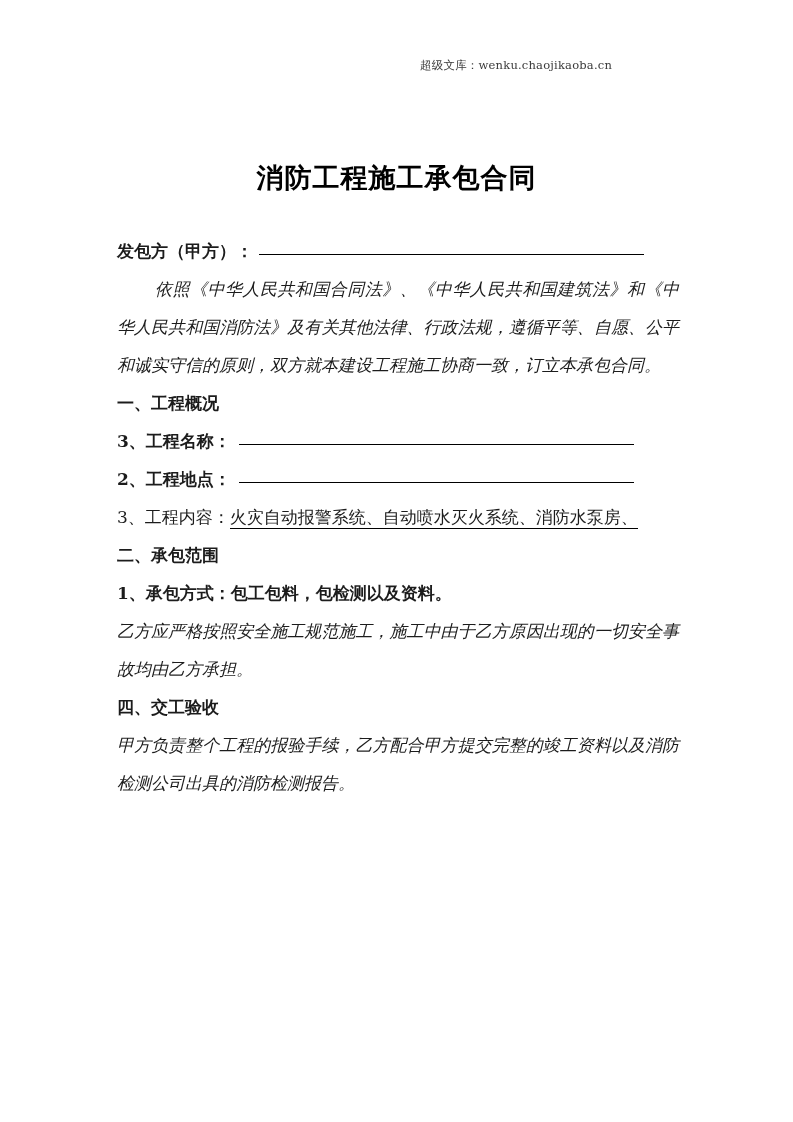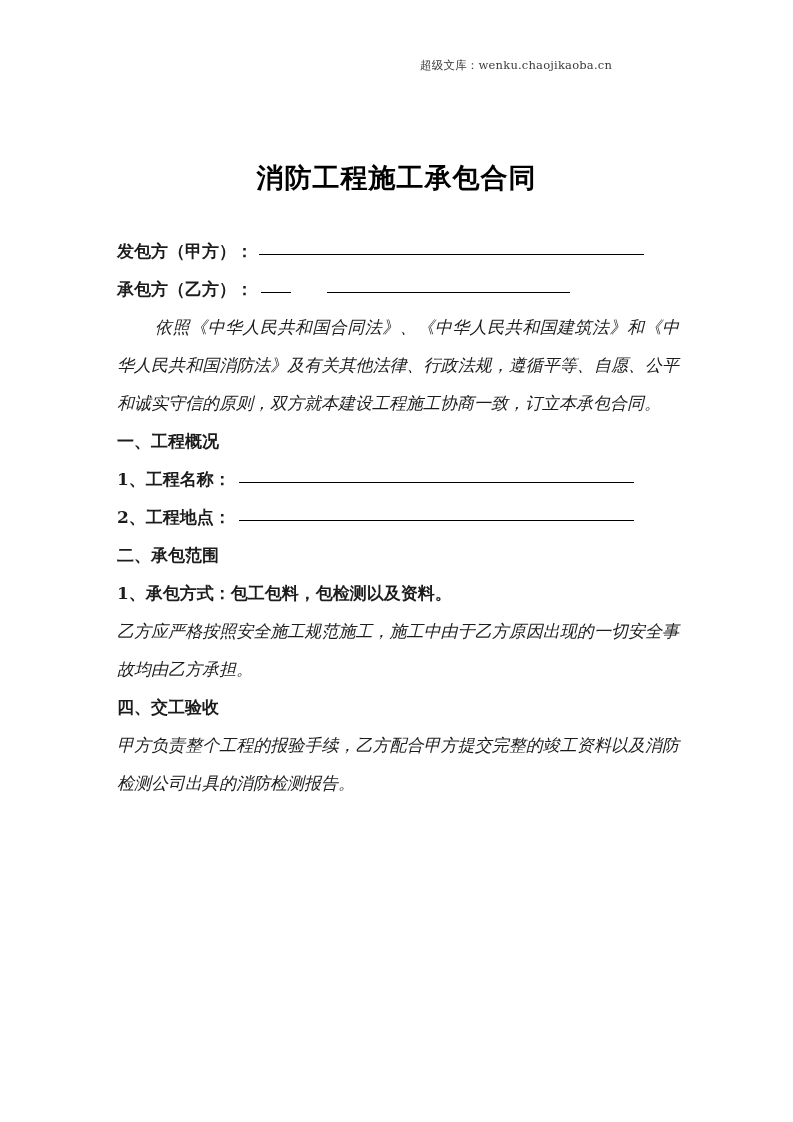--- a/index.html
+++ b/index.html
@@ -111,37 +111,37 @@
   <div class="header-watermark">超级文库：wenku.chaojikaoba.cn</div>
 
   <div class="doc-title">消防工程施工承包合同</div>
 
   <div class="body-block">
 
     <div class="line">
       <span>发包方（甲方）：</span><span class="rule rule-long"></span>
     </div>
 
-    <div class="line">
-      <span>承包方（乙方）：</span><span class="rule rule-short"></span><span class="rule rule-mid"></span>
-    </div>
 
     <div class="para indent">依照《中华人民共和国合同法》、《中华人民共和国建筑法》和《中华人民共和国消防法》及有关其他法律、行政法规，遵循平等、自愿、公平和诚实守信的原则，双方就本建设工程施工协商一致，订立本承包合同。</div>
 
     <div class="line">一、工程概况</div>
 
     <div class="line">
-      <span>1、工程名称：</span><span class="rule rule-field"></span>
+      <span>3、工程名称：</span><span class="rule rule-field"></span>
     </div>
 
     <div class="line">
       <span>2、工程地点：</span><span class="rule rule-field"></span>
     </div>
 
     <div class="content-wrap">
+      <div class="content-line-1">
+        <span>3、工程内容：</span><span class="uline">火灾自动报警系统、自动喷水灭火系统、消防水泵房、</span>
+      </div>
     </div>
 
     <div class="line">二、承包范围</div>
 
     <div class="line">1、承包方式：包工包料，包检测以及资料。</div>
 
 
     <div class="para">乙方应严格按照安全施工规范施工，施工中由于乙方原因出现的一切安全事故均由乙方承担。</div>
 
     <div class="line">四、交工验收</div>

